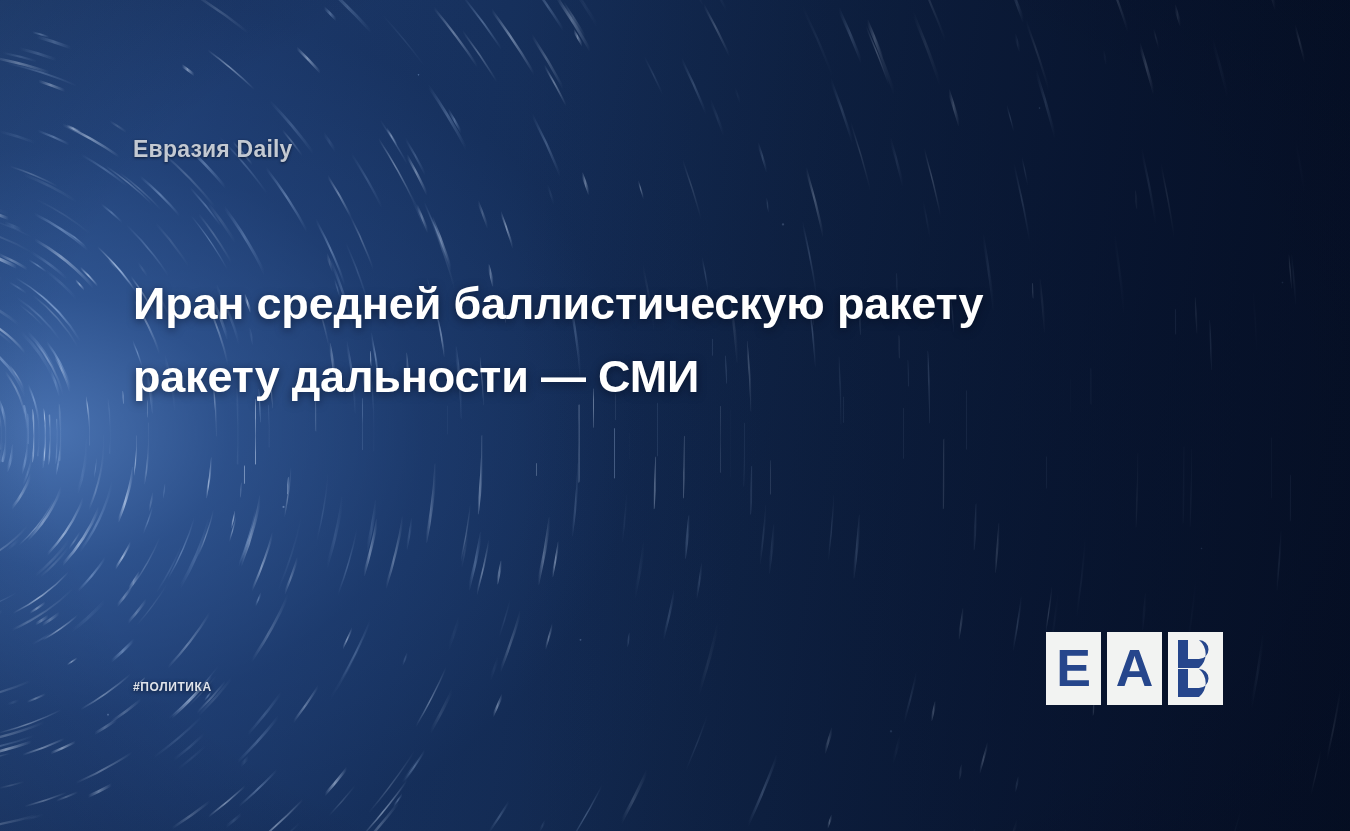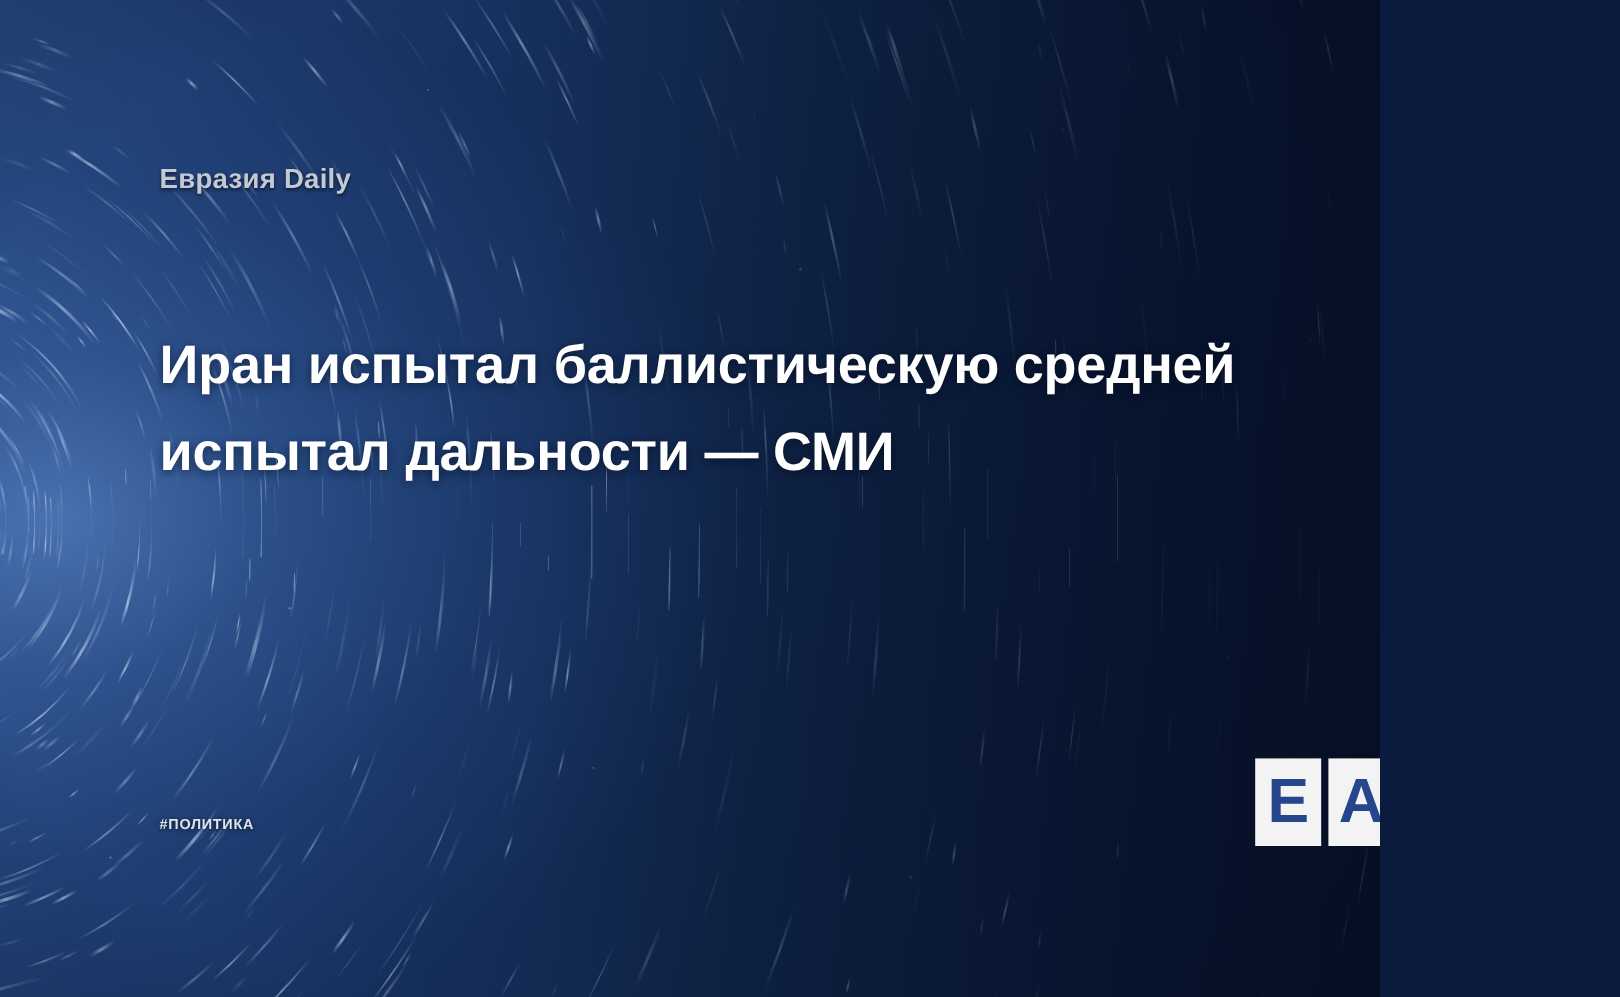--- a/index.html
+++ b/index.html
@@ -1,21 +1,21 @@
 <!DOCTYPE html>
 <html lang="ru"><head>
 <meta charset="utf-8">
 <title>Евразия Daily — card</title>
 <style>
   html,body{margin:0;padding:0;background:#0a1b3d;}
   *{box-sizing:border-box;}
 
   .card{
     position:relative;
-    width:1150px;
+    width:1350px;
     height:831px;
     overflow:hidden;
     font-family:"Liberation Sans","DejaVu Sans",sans-serif;
     background:#0c4a6e;
   }
 
   
   .bg{position:absolute;inset:0;overflow:hidden;}
 
   .bg-base{
@@ -1667,22 +1667,22 @@
     <div class="speck"></div>
     <div class="bg-darkright"></div>
     <div class="bg-vignette"></div>
   </div>
 
   <div class="content">
 
     <div class="brand">Евразия Daily</div>
 
     <h1 class="headline">
-      <span class="ln">Иран испытал баллистическую средней</span>
-      <span class="ln">испытал дальности — СМИ</span>
+      <span class="ln">Иран средней баллистическую ракету</span>
+      <span class="ln">ракету дальности — СМИ</span>
     </h1>
 
     <div class="tag">#ПОЛИТИКА</div>
 
     <div class="logo">
       <div class="logo-tile">
         <span class="glyph">E</span>
       </div>
       <div class="logo-tile">
         <span class="glyph">A</span>

